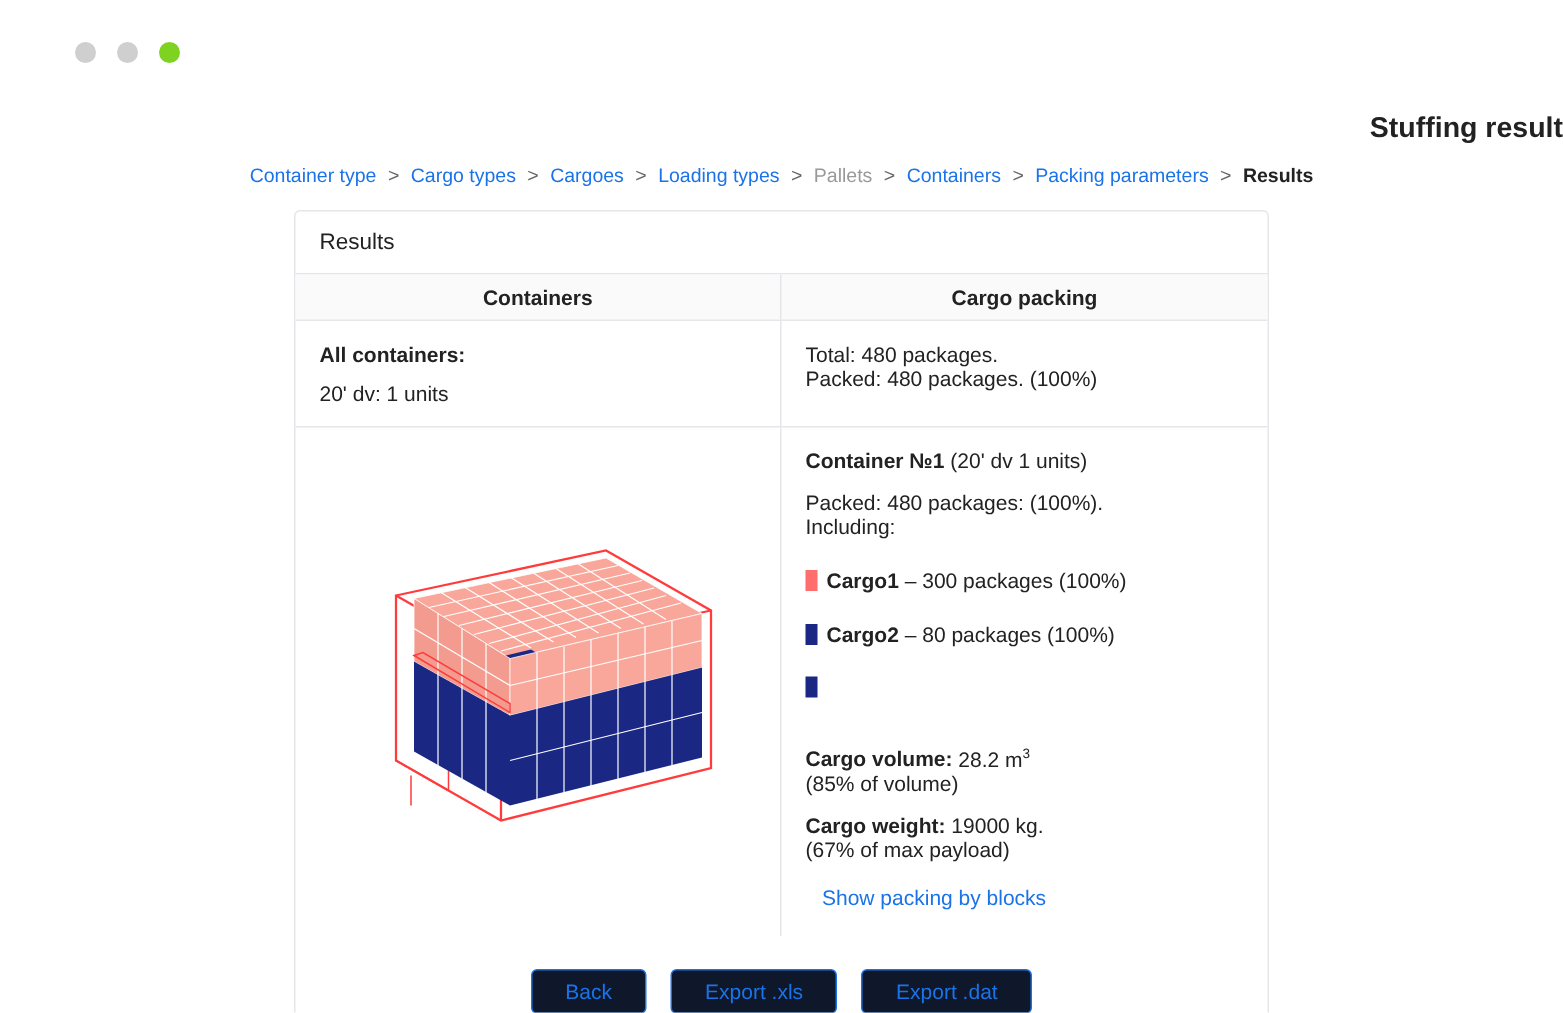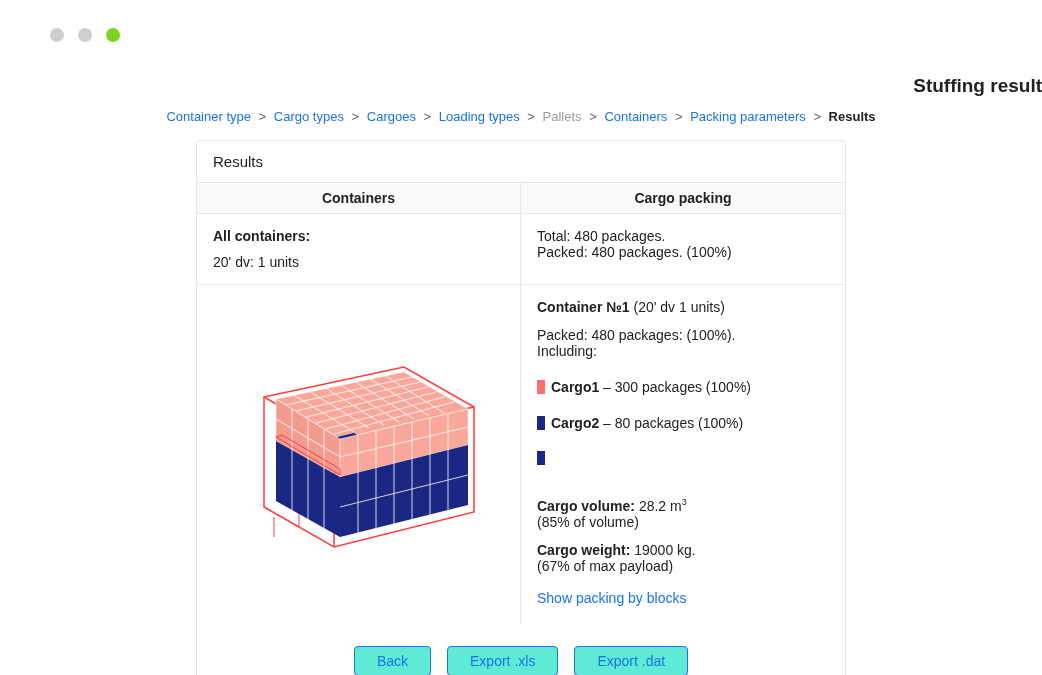--- a/index.html
+++ b/index.html
@@ -69,33 +69,33 @@
     .cell { flex: 1 1 50%; padding: 14px 16px; font-size: 14px; color: #222; }
     .cell:first-child { border-right: 1px solid #e4e6e9; }
     .all-label { font-weight: 700; margin-bottom: 10px; }
     .detail-row .cell { padding: 14px 16px 18px; }
     .diagram-cell { display: flex; justify-content: center; align-items: center; }
     .legend-item { display: flex; align-items: center; gap: 6px; margin: 20px 0; }
     .swatch { width: 8px; height: 14px; display: inline-block; }
     .swatch.red { background: #ff6d6d; }
     .swatch.navy { background: #1a2884; }
     .k { font-weight: 700; }
-    .blk { display: block; }
+    .blk { display: block; margin-left: 11px; }
     .link { color: #1a73e8; text-decoration: none; display: inline-block; margin-top: 4px; }
     .link-row { display: flex; align-items: center; gap: 8px; }
     .step-icon { color: #888; }
     .btn-row {
       display: flex;
       justify-content: center;
       gap: 16px;
       padding: 22px 0 26px;
     }
     .btn {
       border: 1px solid #1a73e8;
-      background: #5eead4;
+      background: #0f172a;
       color: #1a73e8;
       border-radius: 4px;
       padding: 6px 22px;
       font-size: 14px;
       cursor: pointer;
     }
     .spacer { height: 12px; }
     sup { font-size: 9px; }
   </style>
 </head>

